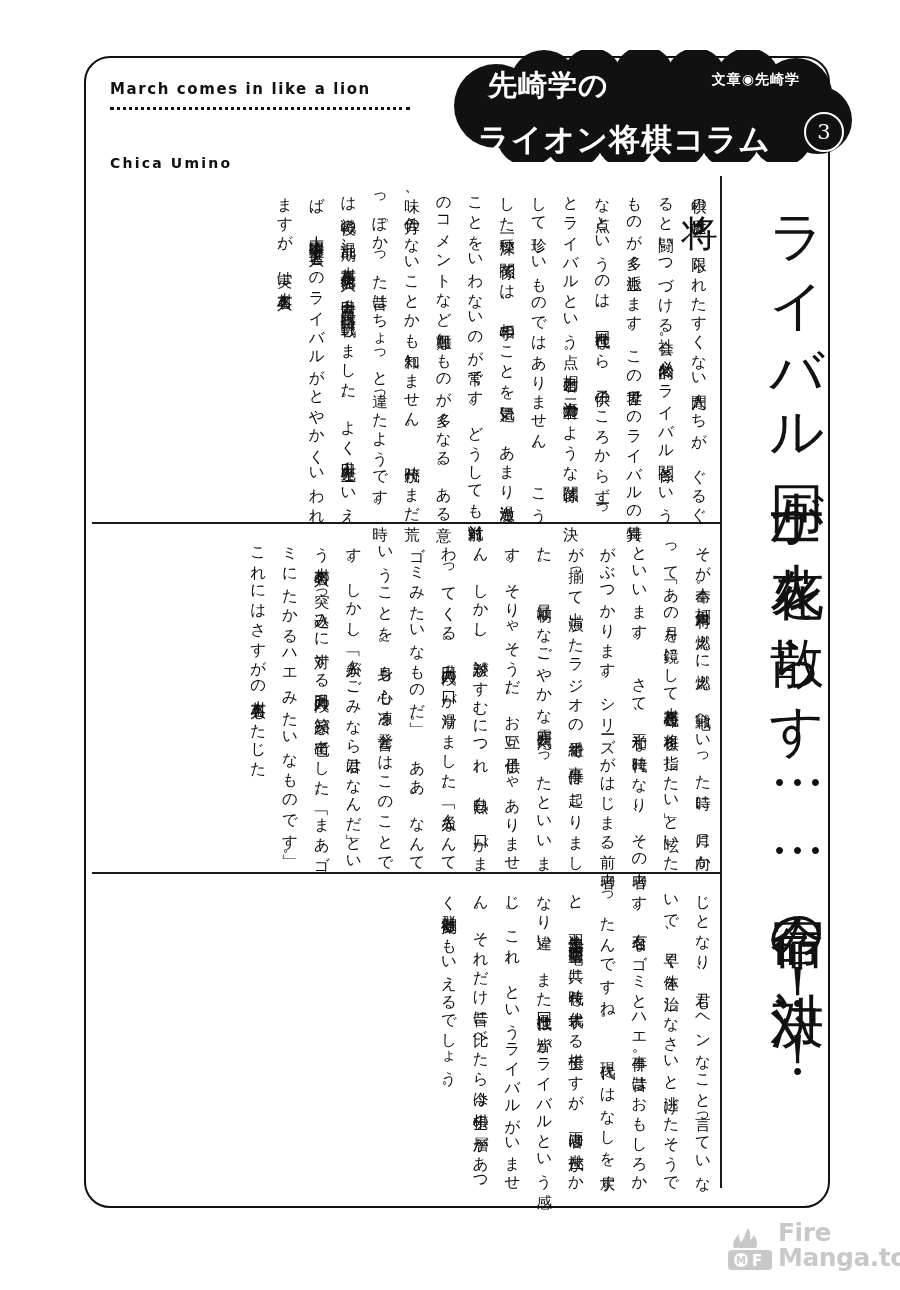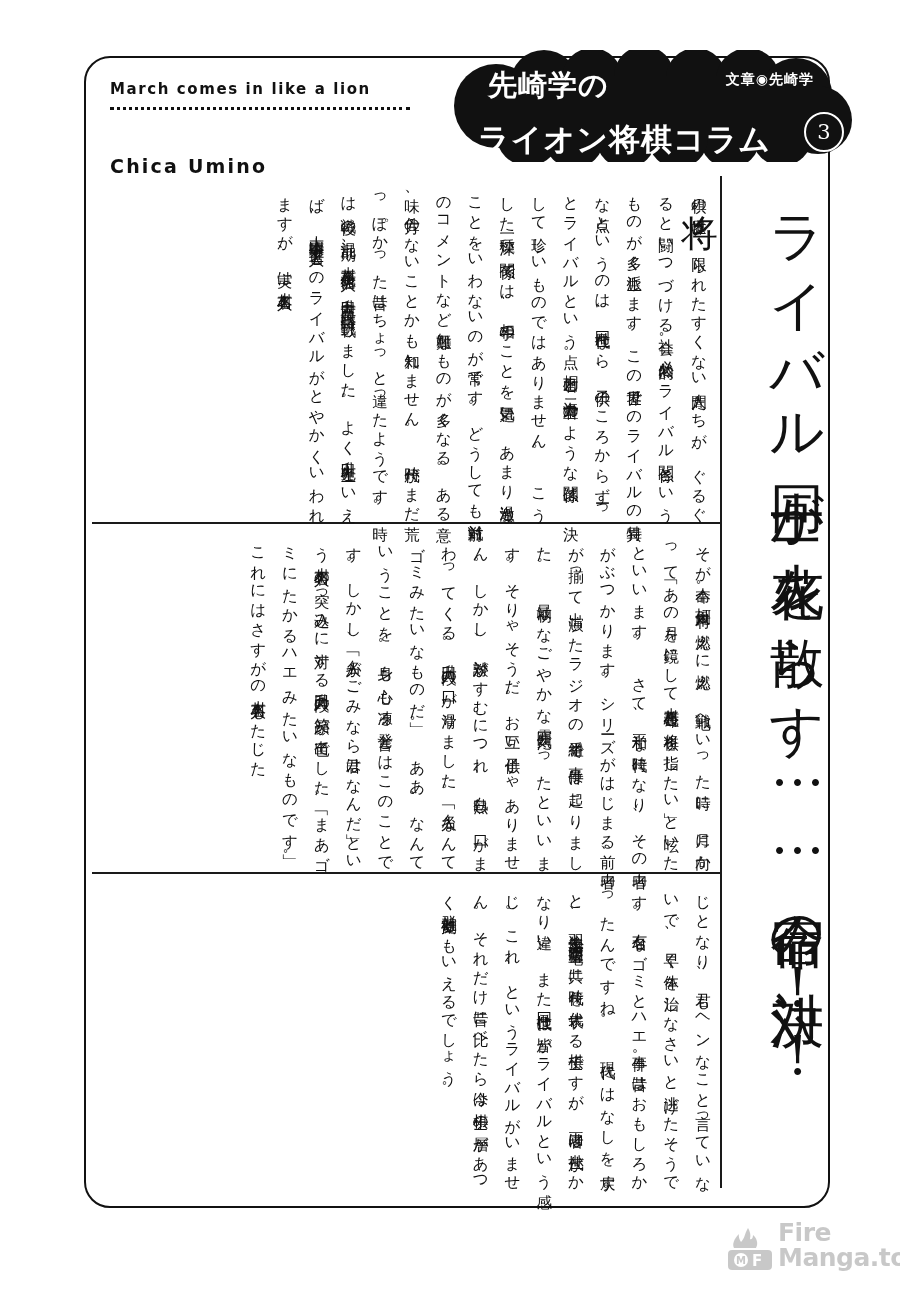--- a/index.html
+++ b/index.html
@@ -41,21 +41,21 @@
     white-space:nowrap;
     font-weight:600;
   }
   .latin-line1{ margin-bottom:3px; }
   .latin-dots{
     height:6px;
     border-bottom:3px dotted #111;
     width:300px;
     margin:2px 0 4px 0;
   }
-  .latin-line2{ font-size:19px; letter-spacing:2.2px;margin-top:45px; }
+  .latin-line2{ font-size:14px; letter-spacing:2.2px;margin-top:45px; }
 
   
   .banner{
     position:absolute;
     left:452px;top:50px;
     width:400px;height:112px;
     z-index:8;
   }
   .banner svg{display:block;}
   .banner-inner{
@@ -78,21 +78,21 @@
     color:#fff;
     font-family:"DejaVu Sans", sans-serif;
     font-weight:bold;
     font-size:31px;
     letter-spacing:1px;
     white-space:nowrap;
     margin-top:15px;
   }
   .banner-byline{
     position:absolute;
-    right:38px;top:21px;
+    right:52px;top:21px;
     color:#fff;
     font-family:"DejaVu Serif", serif;
     font-weight:bold;
     font-size:14px;
     letter-spacing:1px;
     white-space:nowrap;
   }
   .banner-num{
     position:absolute;
     right:8px;top:62px;

